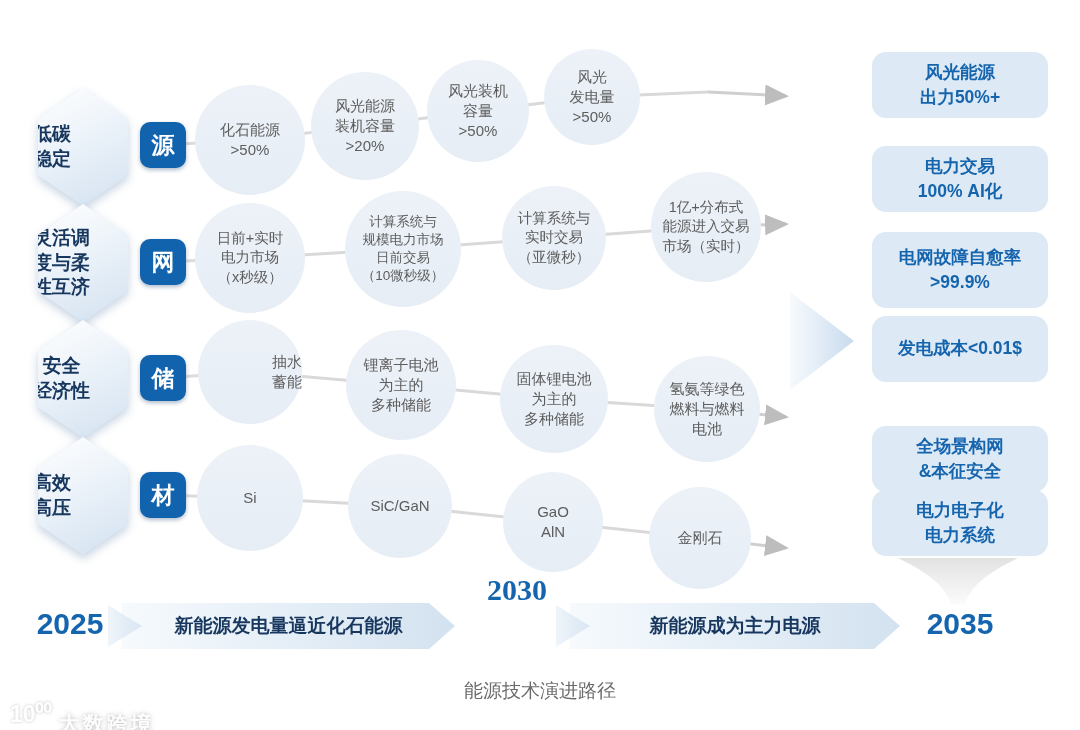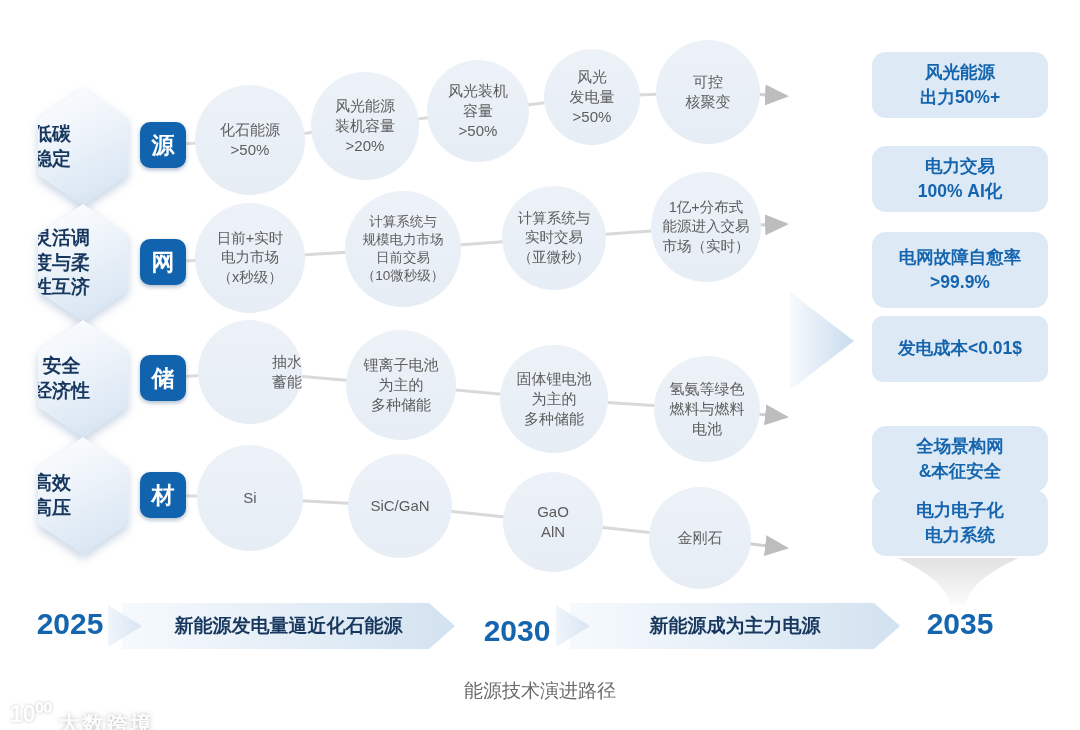--- a/index.html
+++ b/index.html
@@ -125,24 +125,20 @@
   <div class="node" style="left:427px; top:60px; width:102px; height:102px;">
     <div class="txt">风光装机
 容量
 &gt;50%</div>
     </div>
   <div class="node" style="left:544px; top:49px; width:96px; height:96px;">
     <div class="txt">风光
 发电量
 &gt;50%</div>
     </div>
-  <div class="node" style="left:656px; top:40px; width:104px; height:104px;">
-    <div class="txt">可控
-核聚变</div>
-    </div>
 
   <div class="hex-wrap" style="left:33px; top:204px;">
     <div class="hex">
         <div class="hex-label">灵活调
 度与柔
 性互济</div>
       </div>
   </div>
   <div class="cat-badge" style="left:140px; top:239px;">
     <span>网</span>
@@ -228,38 +224,38 @@
 出力50%+</div>
     </div>
   <div class="outcome" style="top:146px; height:66px;">
     <div class="txt">电力交易
 100% AI化</div>
     </div>
   <div class="outcome" style="top:232px; height:76px;">
     <div class="txt">电网故障自愈率
 &gt;99.9%</div>
     </div>
-  <div class="outcome" style="top:316px; height:66px;border-radius:11px;">
+  <div class="outcome" style="top:316px; height:66px;">
     <div class="txt">发电成本&lt;0.01$</div>
     </div>
   <div class="outcome" style="top:402px; height:66px;margin-top:24px;">
     <div class="txt">全场景构网
 &amp;本征安全</div>
     </div>
   <div class="outcome" style="top:490px; height:66px;">
     <div class="txt">电力电子化
 电力系统</div>
     </div>
 
   <div class="year" style="left:25px; top:607px;">2025</div>
   <div class="mini-chevron" style="left:108px;"></div>
   <div class="band" style="left:122px; width:333px;">
     <div class="txt">新能源发电量逼近化石能源</div>
     </div>
-  <div class="year" style="left:472px; top:614px;">2030</div>
+  <div class="year" style="left:472px; top:573px;font-family:Liberation Serif, serif;">2030</div>
   <div class="mini-chevron" style="left:556px;"></div>
   <div class="band" style="left:570px; width:330px;">
     <div class="txt">新能源成为主力电源</div>
     </div>
   <div class="year" style="left:915px; top:607px;">2035</div>
 
   <div class="caption">能源技术演进路径</div>
 
   <div class="watermark">
     <span class="logo">10⁰⁰</span>

